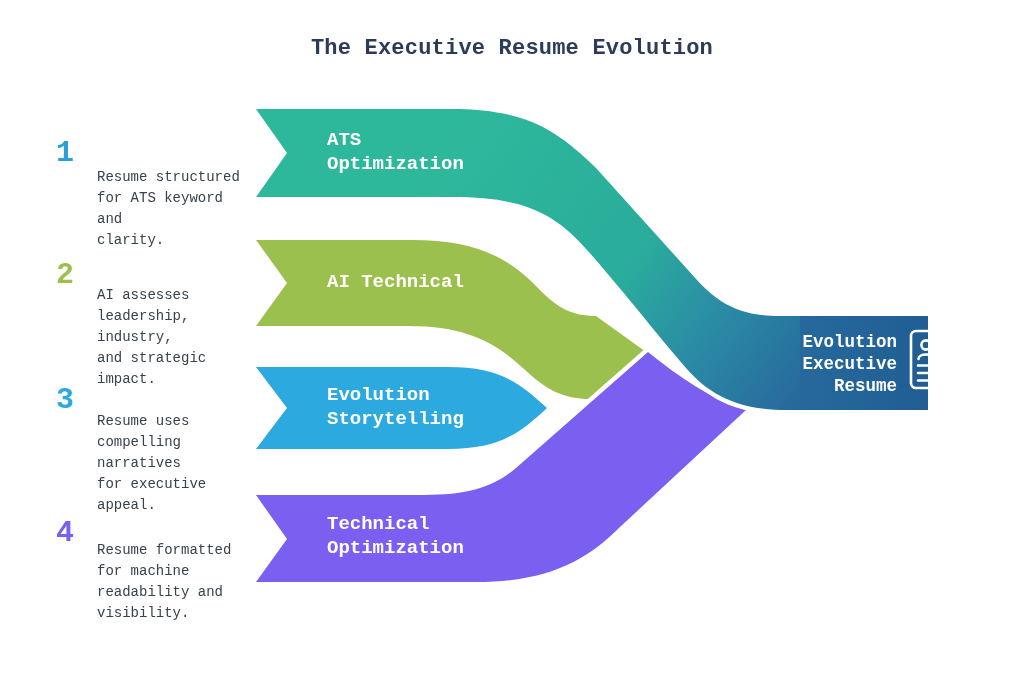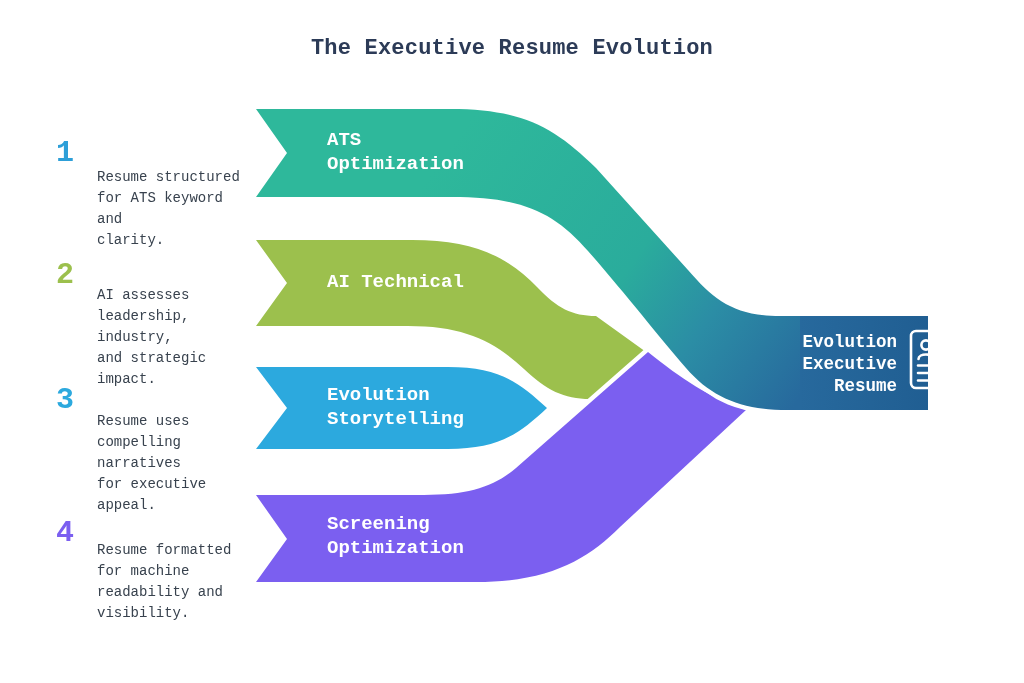--- a/index.html
+++ b/index.html
@@ -102,20 +102,20 @@
   <div class="step-desc" style="top:500px">Resume formatted
 for machine
 readability and
 visibility.</div>
 
   <div class="band-label" style="top:129px">ATS
 Optimization</div>
   <div class="band-label" style="top:271px">AI Technical</div>
   <div class="band-label" style="top:384px">Evolution
 Storytelling</div>
-  <div class="band-label" style="top:513px">Screening
+  <div class="band-label" style="top:513px">Technical
 Optimization</div>
 
   <div class="result-label">Evolution
 Executive
 Resume</div>
 
 </div>
 
 </body></html>

